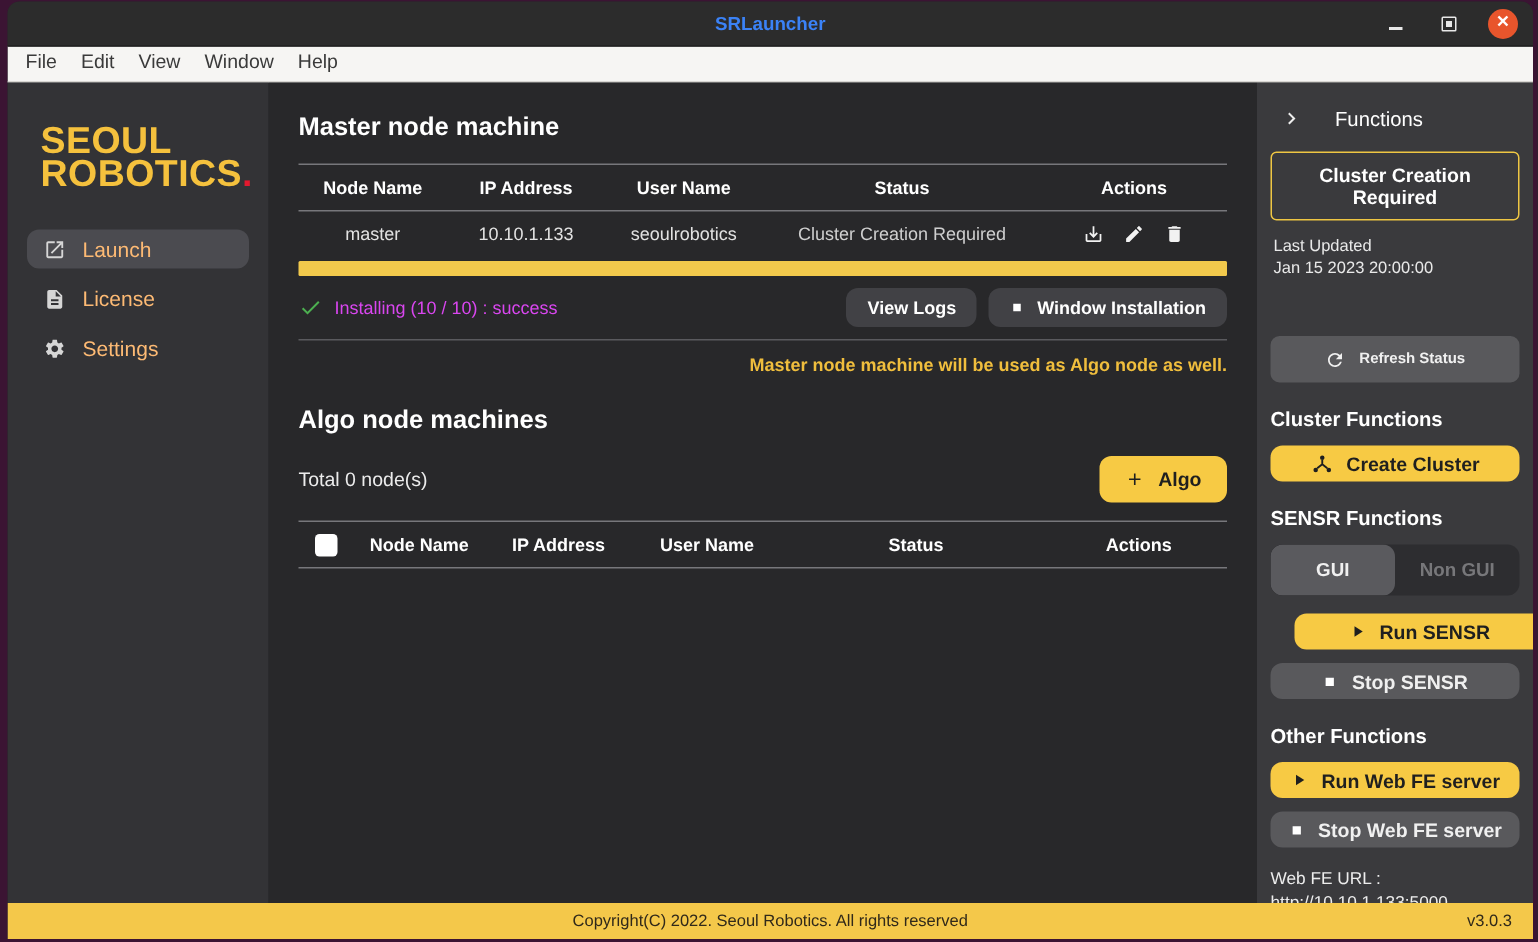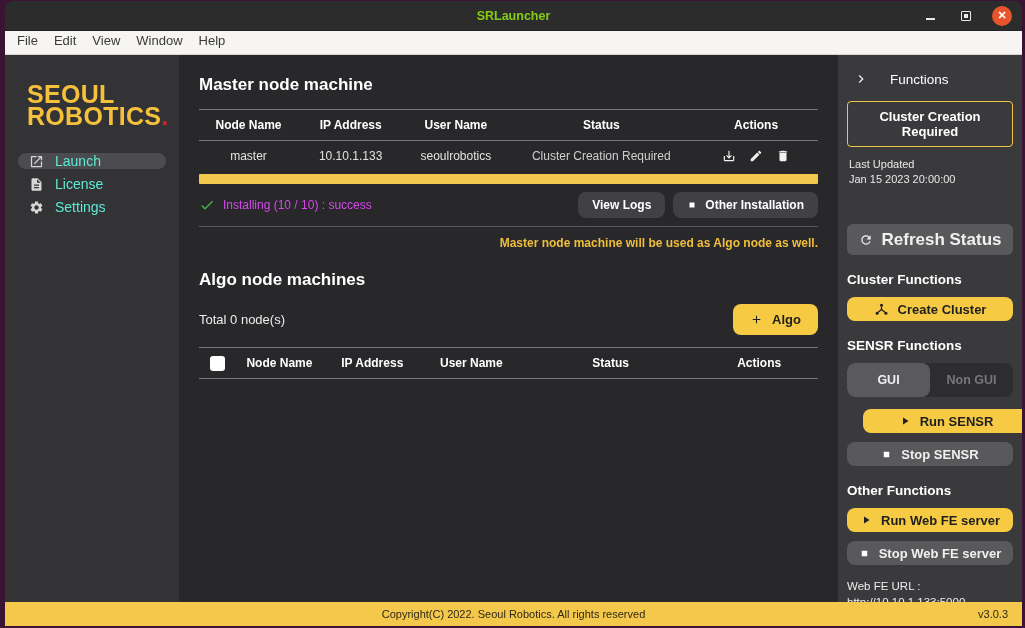--- a/index.html
+++ b/index.html
@@ -18,21 +18,21 @@
     background:#28282a;
   }
   
   .titlebar {
     height:30px; flex:0 0 30px;
     background:#2c2c2c;
     position:relative;
     display:flex; align-items:center; justify-content:center;
     border-bottom:1px solid #222;
   }
-  .titlebar .title { color:#84cc16; font-weight:bold; font-size:12.5px; }
+  .titlebar .title { color:#3b82f6; font-weight:bold; font-size:12.5px; }
   .win-controls {
     position:absolute; right:10px; top:0; height:100%;
     display:flex; align-items:center; gap:16px;
   }
   .ctl { width:20px; height:20px; display:flex; align-items:center; justify-content:center; cursor:default; }
   .ctl-min .bar { width:9px; height:2px; background:#e8e8e8; margin-top:6px; }
   .ctl-max .sq { width:10px; height:10px; border:1.5px solid #e8e8e8; border-radius:1px; display:flex; align-items:center; justify-content:center; }
   .ctl-max .sq .dot { width:4px; height:4px; background:#e8e8e8; }
   .ctl-close { width:20px; height:20px; border-radius:50%; background:#e8552c; color:#fff; font-size:11px; font-weight:bold; line-height:1; }
   
@@ -46,22 +46,22 @@
   .menu-item { font-size:13px; color:#3a3a3a; padding:2px 8px; cursor:default; }
   
   .body-row { flex:1; display:flex; min-height:0; }
   
   .sidebar { width:174px; flex:0 0 174px; background:#333336; padding-top:28px; }
   .logo { margin-left:22px; line-height:22px; font-size:25px; font-weight:800; color:#f5c13d; letter-spacing:0.3px; }
   .logo .dot { color:#e3192e; }
   .nav { margin-top:26px; padding:0 13px; }
   .nav-item {
     display:flex; align-items:center; gap:11px;
-    height:16px; padding:0 11px; margin-bottom:7px;
-    border-radius:8px; color:#5eead4; font-size:14px; cursor:pointer;text-align:right;
+    height:26px; padding:0 11px; margin-bottom:7px;
+    border-radius:8px; color:#fdba74; font-size:14px; cursor:pointer;text-align:right;
   }
   .nav-item.active { background:#4b4b50; }
   .nav-item .nicon { width:15px; height:15px; color:#d6d6d6; flex:0 0 15px; }
   
   .main { flex:1; background:#28282a; padding:12px 20px 0 20px; min-width:0; }
   .h1 { color:#fff; font-size:17px; font-weight:bold; margin:8px 0 14px; }
   .tbl-header, .tbl-row { display:flex; align-items:center; }
   .tbl-header {
     border-top:1px solid #77777b; border-bottom:1px solid #77777b;
     height:32px; color:#fff; font-size:12px; font-weight:bold;
@@ -104,21 +104,21 @@
   .panel-title { color:#fff; font-weight:normal; font-size:13.5px; margin-left:21px; }
   .status-box {
     border:1.6px solid #eec643; border-radius:4px;
     padding:7px 2px; text-align:center;
     color:#fff; font-weight:bold; font-size:13px;
   }
   .updated { margin:10px 2px 11px; font-size:11px; color:#e9e9e9; line-height:15px; }
   .pbtn { width:100%; height:31px; display:flex; align-items:center; justify-content:center; gap:9px; }
   .btn-gray {
     background:#59595c; border-radius:6px; color:#f0f0f0;
-    font-size:17px; font-weight:bold; cursor:pointer;margin-top:37px;
+    font-size:10px; font-weight:bold; cursor:pointer;margin-top:37px;
   }
   .btn-gray-r8 { border-radius:8px; font-size:13px; }
   .refresh-icon { width:14px; height:14px; color:#f0f0f0; }
   .sec-head { color:#fff; font-weight:bold; font-size:13.5px; margin:17px 0 10px; }
   .pbtn-y { height:24px; }
   .hub-icon { width:15px; height:15px; color:#1f1f1f; }
   .play-icon { width:12px; height:12px; color:#1f1f1f; }
   .stop-w { width:11px; height:11px; color:#fff; }
   .toggle { display:flex; background:#2d2d30; border-radius:8px; height:34px; overflow:hidden; }
   .seg { flex:1; display:flex; align-items:center; justify-content:center; font-size:12.5px; font-weight:bold; cursor:pointer; }
@@ -248,21 +248,21 @@
         <span class="flex-sp"></span>
         <div class="btn-dark">
           <span>View Logs</span>
         </div>
         <div class="btn-dark">
           <span class="stop-glyph">
             <svg viewBox="0 0 24 24" fill="currentColor">
                 <path d="M6 6h12v12H6z"></path>
               </svg>
           </span>
-          <span>Other Installation</span>
+          <span>Window Installation</span>
         </div>
       </div>
 
       <div class="divider"></div>
       <div class="note">Master node machine will be used as Algo node as well.</div>
 
       <div class="h1 algo-h1">Algo node machines</div>
 
       <div class="total-row">
         <span class="total-text">Total 0 node(s)</span>

